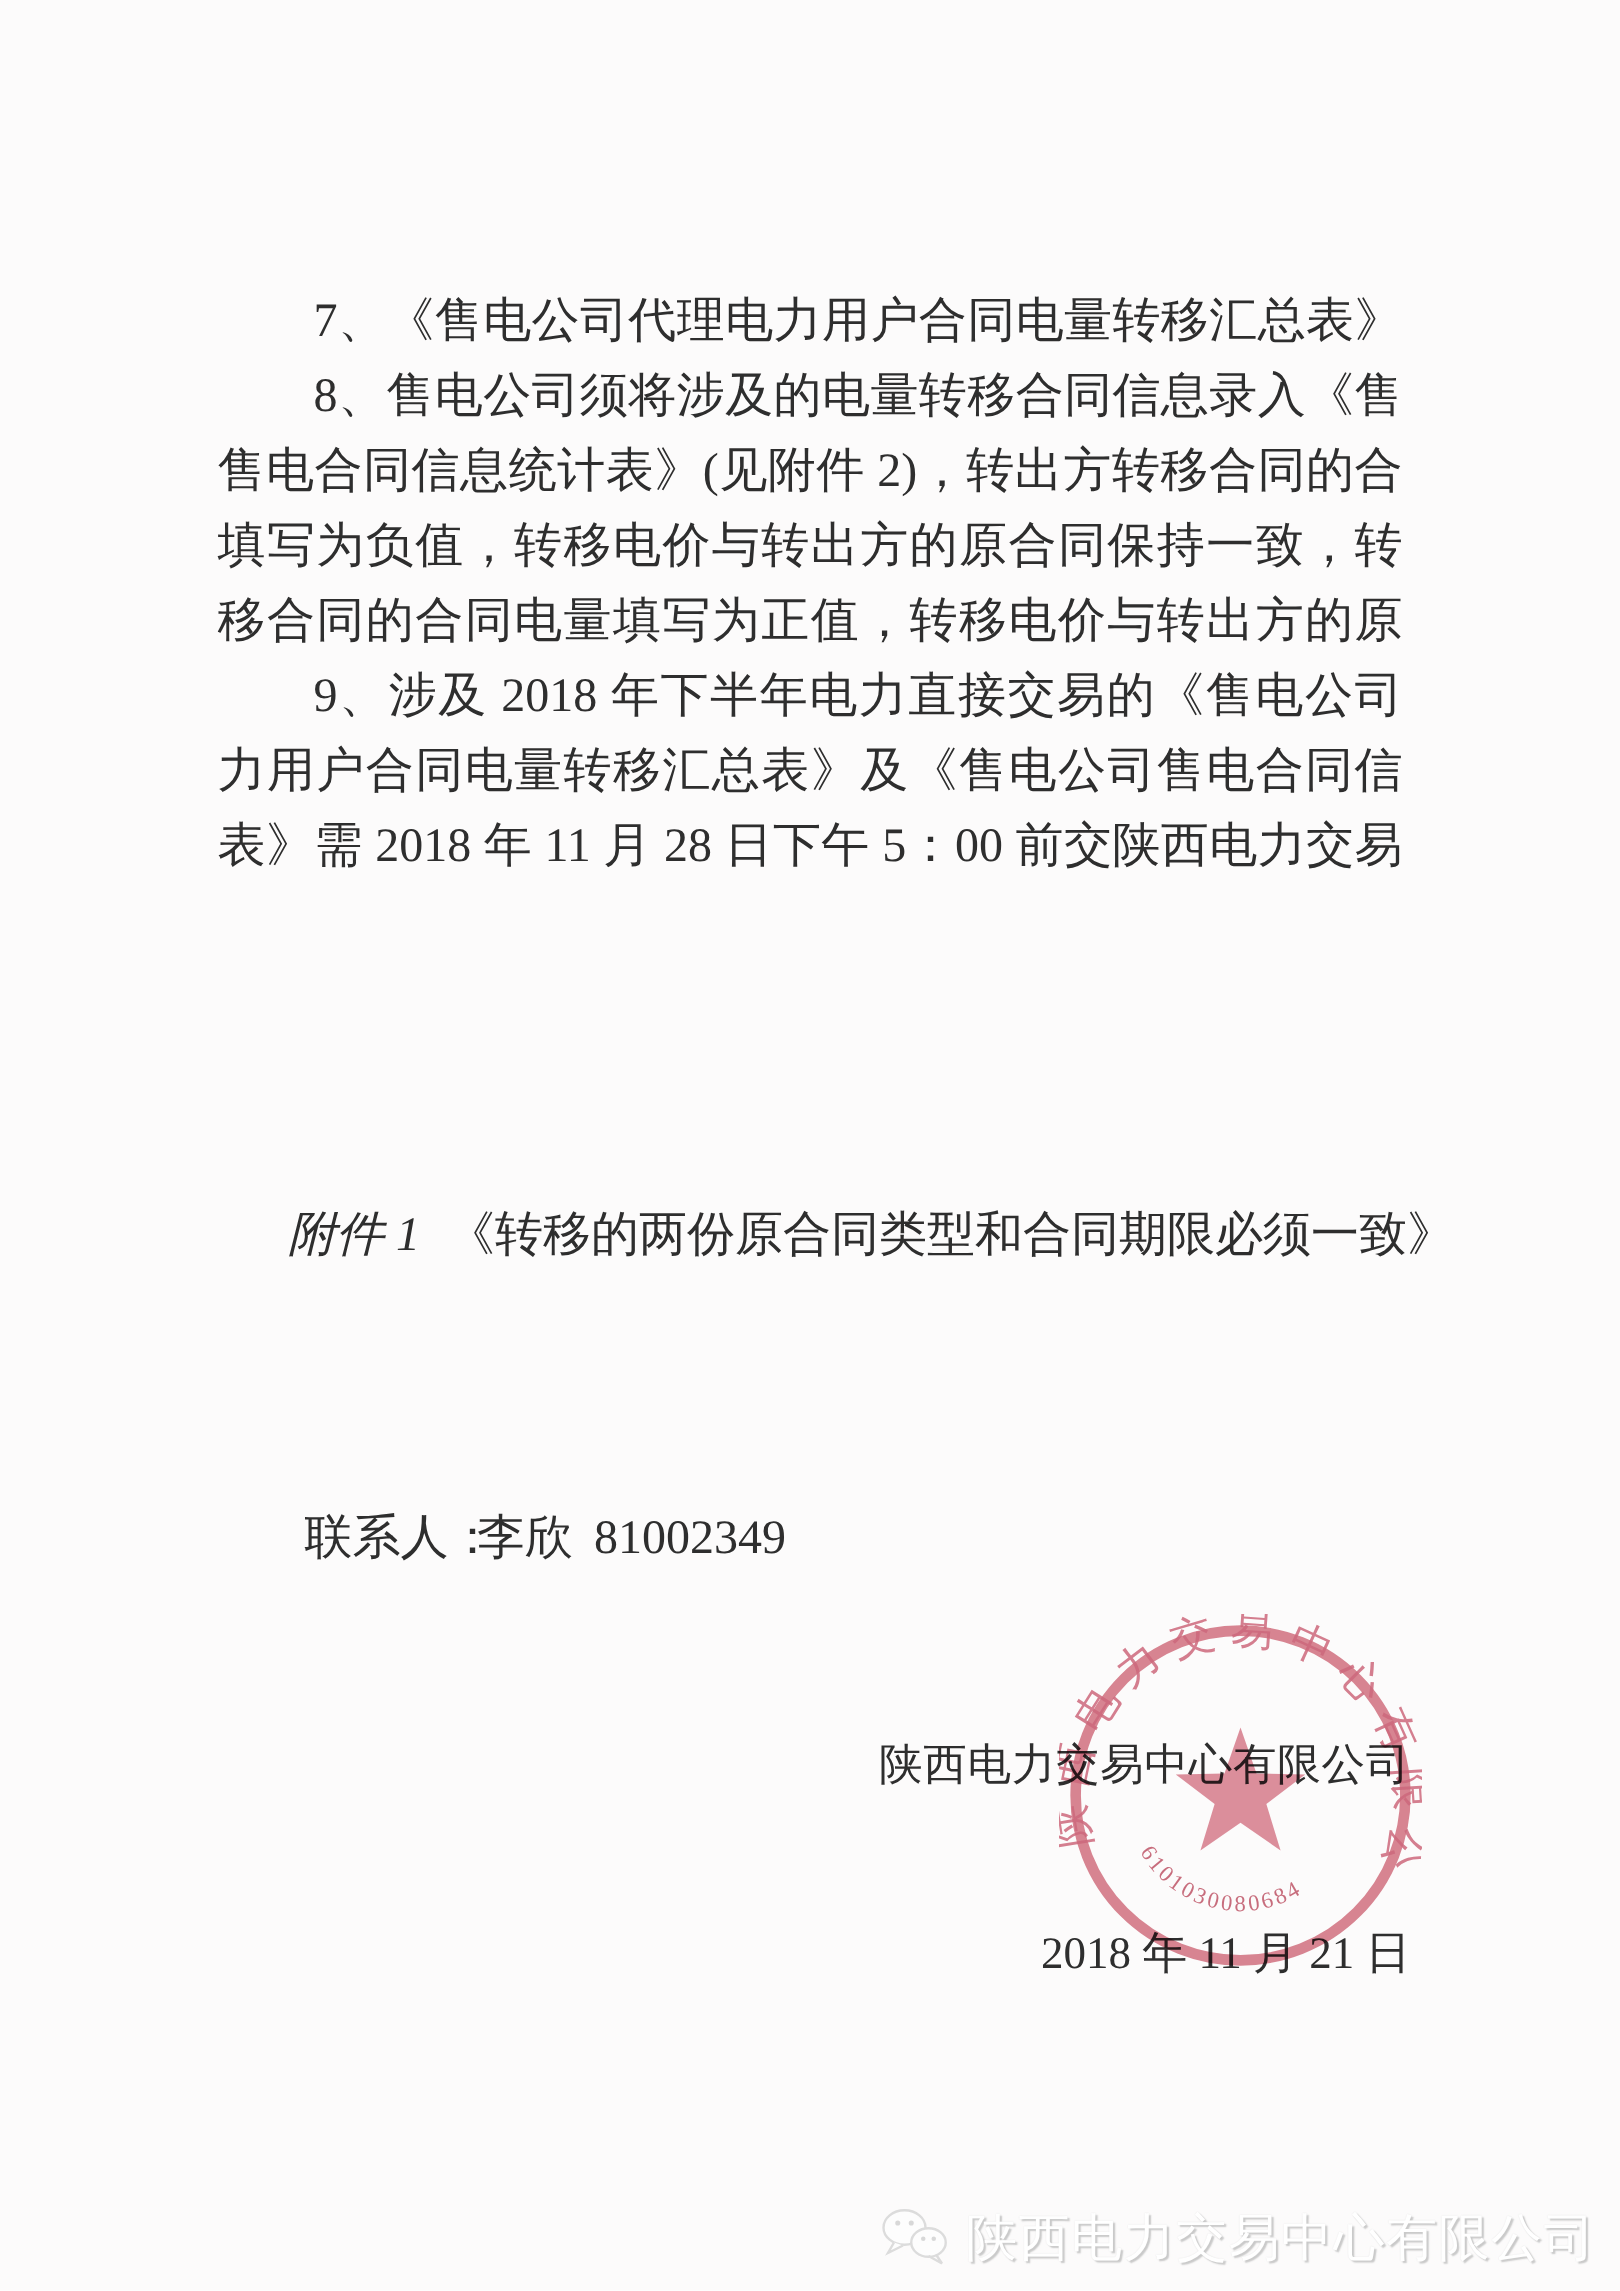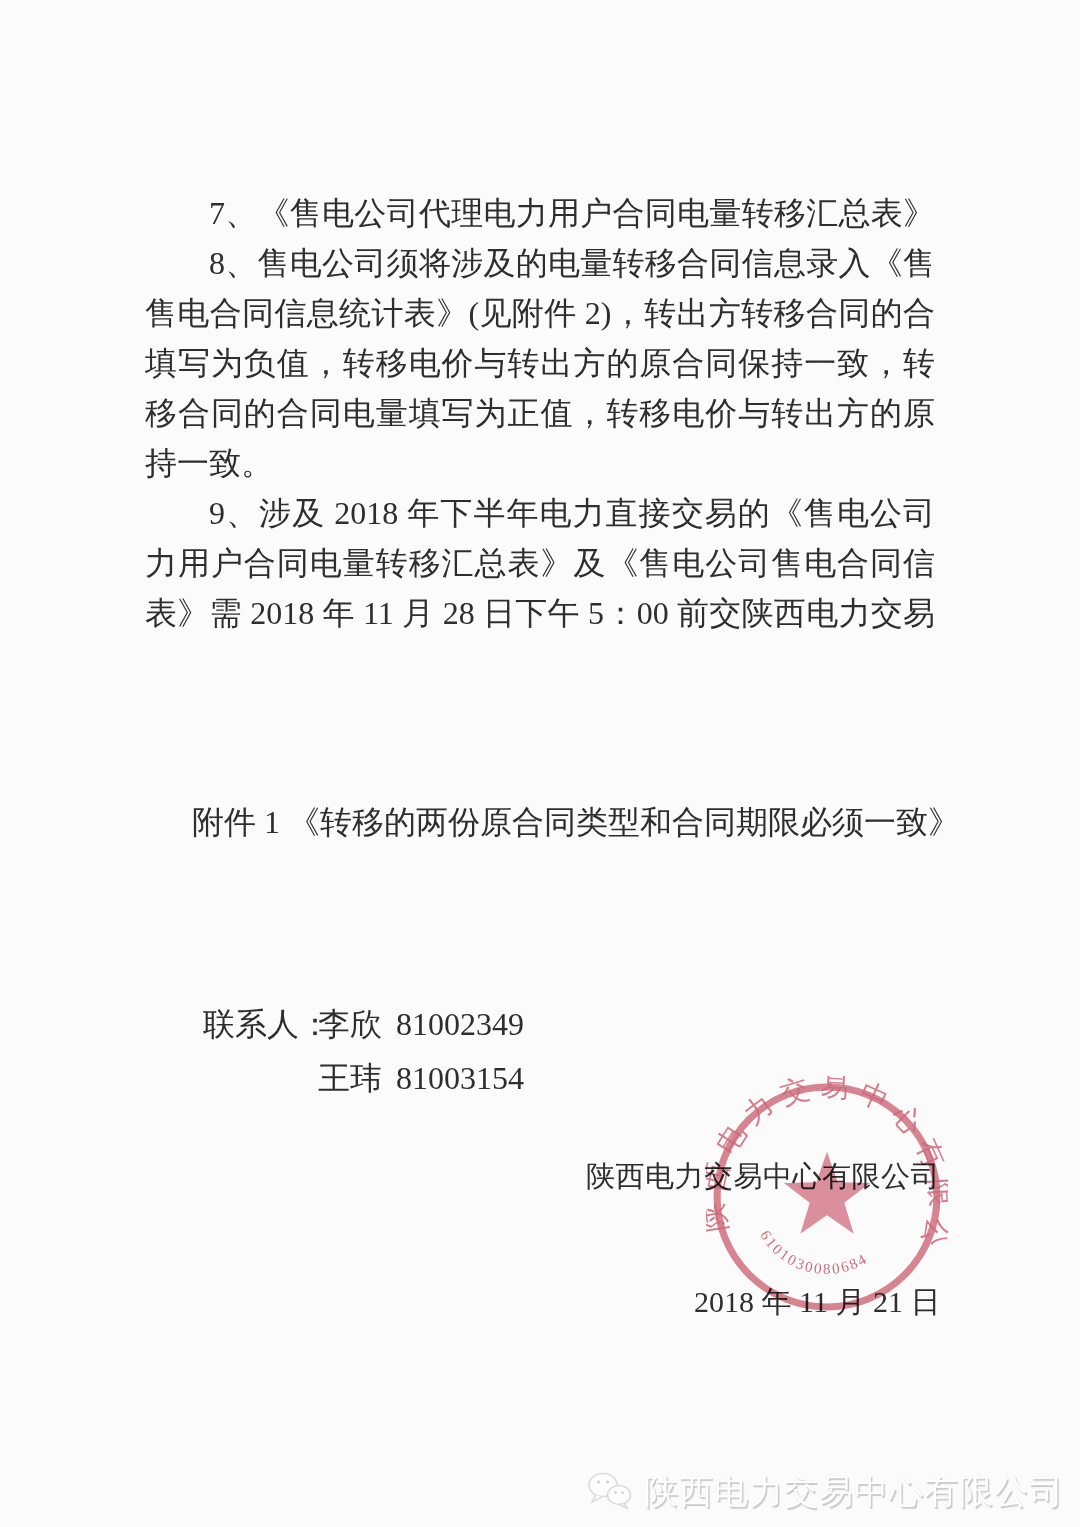--- a/index.html
+++ b/index.html
@@ -9,21 +9,21 @@
     font-family:"Liberation Serif","DejaVu Serif",serif;
   }
   
   .body-text{position:absolute;left:145px;top:188px;width:790px;font-size:32px;}
   .line{height:50px;line-height:50px;overflow:hidden;white-space:nowrap;}
   .line.stretch{white-space:normal;text-align:justify;text-align-last:justify;text-justify:inter-character;}
   .line.indent{padding-left:64px;}
   
   .attachments{position:absolute;left:145px;top:797px;width:820px;font-size:32px;}
   .attach-line{height:50px;line-height:50px;padding-left:47px;white-space:nowrap;}
-  .attach-label{margin-right:8px;}
+  .attach-label{margin-right:18px;font-style:italic;}
   
   .contacts{position:absolute;left:145px;top:997px;width:640px;font-size:32px;}
   .contact-line{height:54px;line-height:54px;padding-left:58px;white-space:nowrap;}
   .contact-label{display:inline-block;width:115px;}
   .contact-name{margin-right:14px;}
   
   .sig-company{position:absolute;left:586px;top:1157px;font-size:29px;letter-spacing:0.5px;white-space:nowrap;}
   .sig-date{position:absolute;left:694px;top:1282px;font-size:30px;white-space:nowrap;}
   
   .seal{position:absolute;left:706px;top:1076px;width:242px;height:242px;
@@ -45,38 +45,34 @@
 <body>
 
 <div class="page">
 
   <div class="body-text">
     <div class="line indent stretch">7、《售电公司代理电力用户合同电量转移汇总表》中涉及</div>
     <div class="line indent stretch">8、售电公司须将涉及的电量转移合同信息录入《售电公司</div>
     <div class="line stretch">售电合同信息统计表》(见附件 2)，转出方转移合同的合同电量</div>
     <div class="line stretch">填写为负值，转移电价与转出方的原合同保持一致，转入方转</div>
     <div class="line stretch">移合同的合同电量填写为正值，转移电价与转出方的原合同保</div>
-    <div class="line">持一致。</div>
     <div class="line indent stretch">9、涉及 2018 年下半年电力直接交易的《售电公司代理电</div>
     <div class="line stretch">力用户合同电量转移汇总表》及《售电公司售电合同信息统计</div>
     <div class="line stretch">表》需 2018 年 11 月 28 日下午 5：00 前交陕西电力交易中心；</div>
   </div>
 
   <div class="attachments">
     <div class="attach-line">
       <span class="attach-label">附件 1</span><span>《转移的两份原合同类型和合同期限必须一致》</span>
     </div>
   </div>
 
   <div class="contacts">
     <div class="contact-line">
       <span class="contact-label">联系人：</span><span class="contact-name">李欣</span><span>81002349</span>
-    </div>
-    <div class="contact-line">
-      <span class="contact-label"></span><span class="contact-name">王玮</span><span>81003154</span>
     </div>
   </div>
 
   <div class="sig-company">陕西电力交易中心有限公司</div>
   <div class="sig-date">2018 年 11 月 21 日</div>
 
   <svg class="seal" viewBox="0 0 240 240">
     <defs>
       <path id="sealArcTop" d="M 24,160 A 103,103 0 1 1 216,160" fill="none"></path>
       <path id="sealArcBottom" d="M 50,150 A 76,76 0 0 0 190,150" fill="none"></path>

